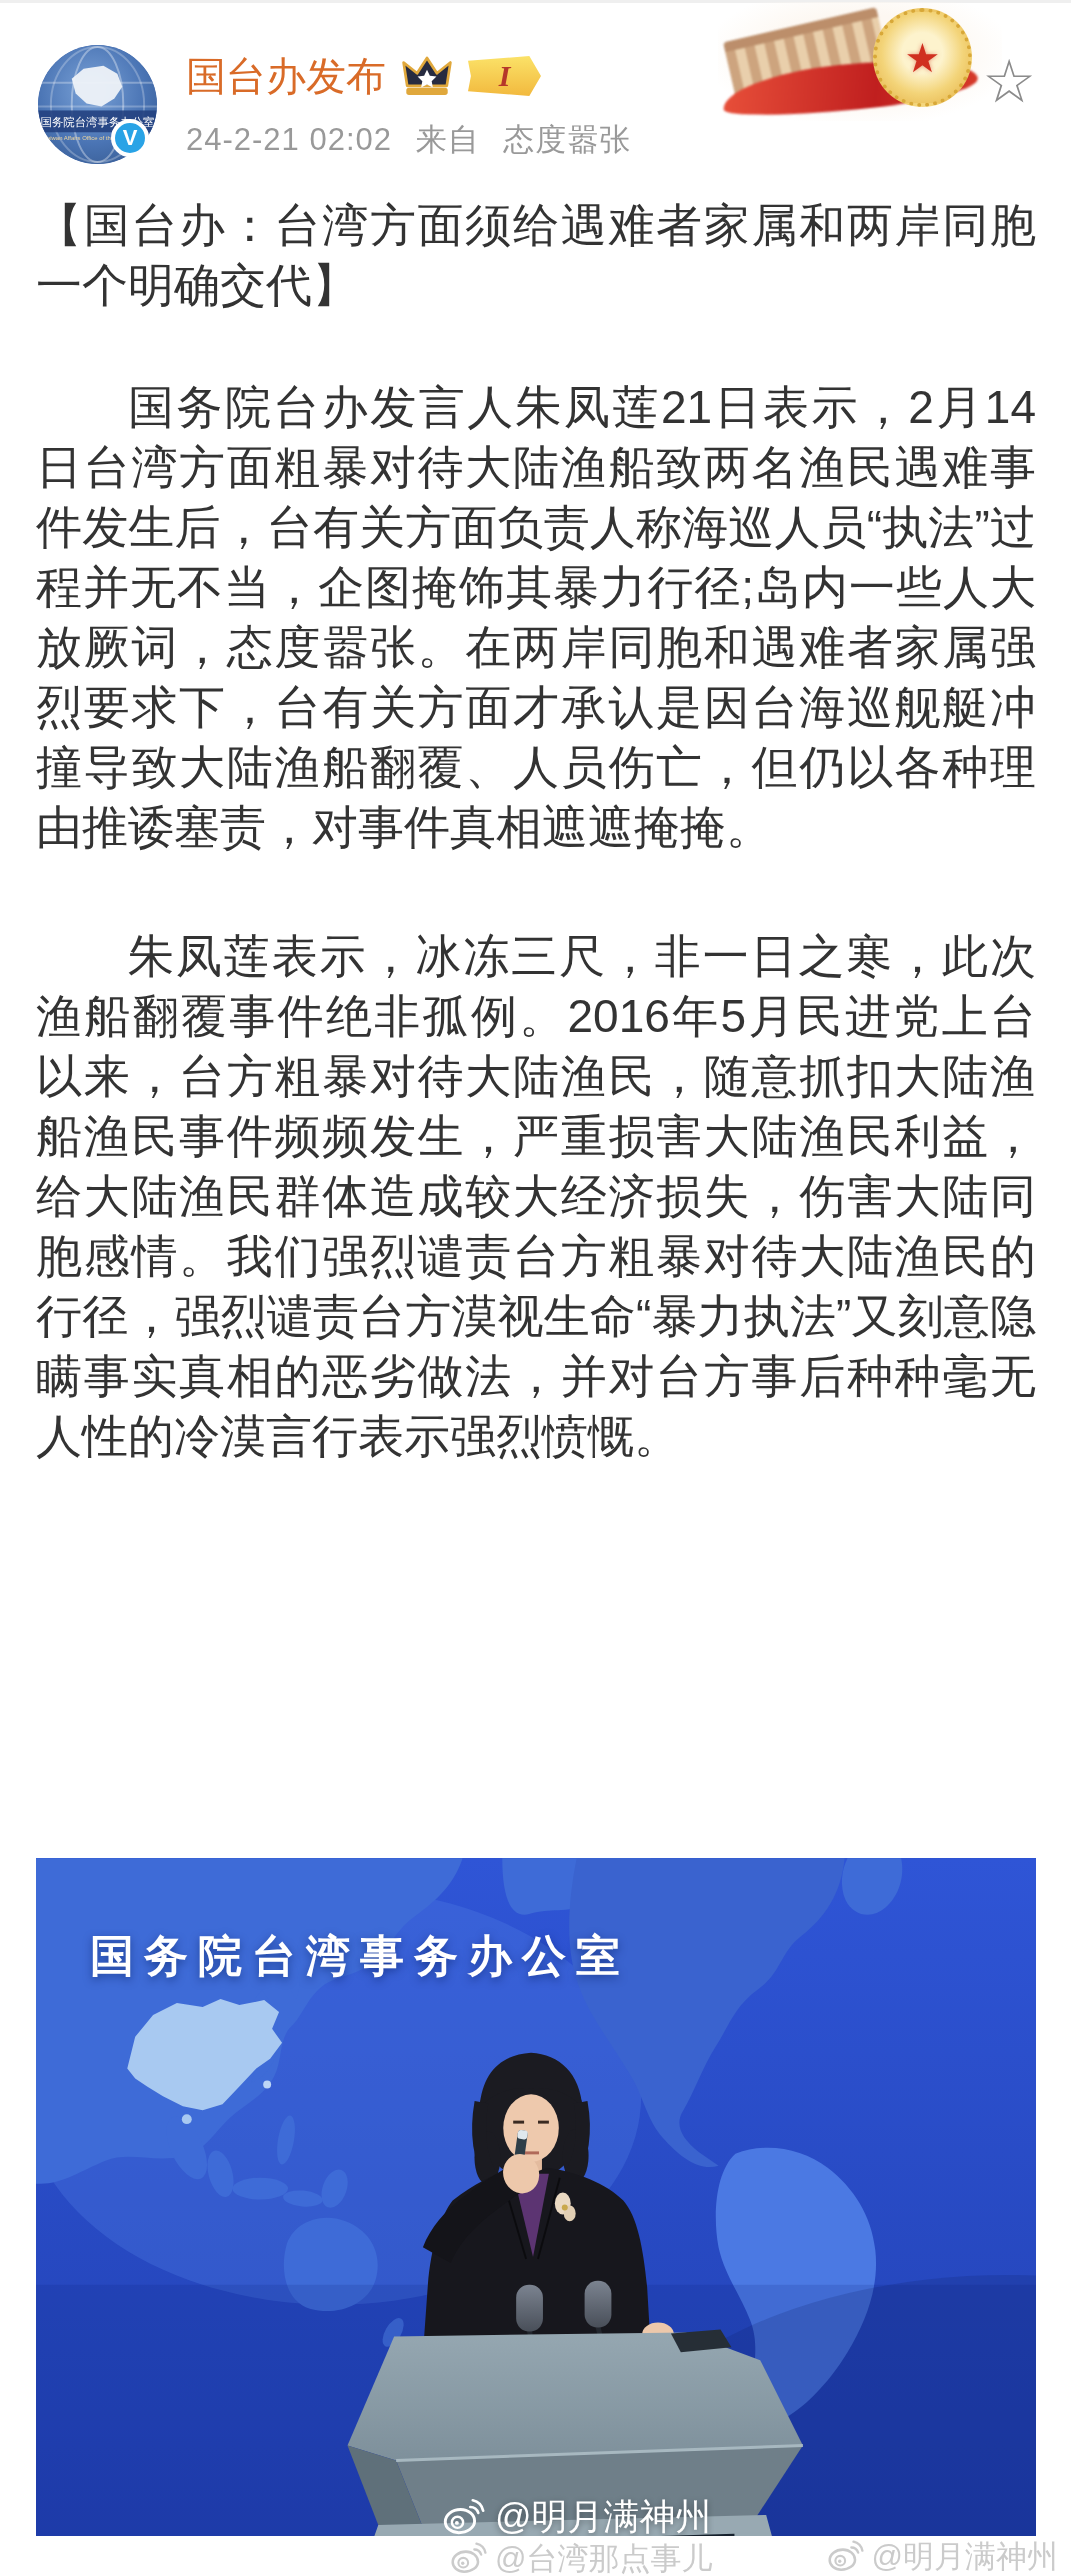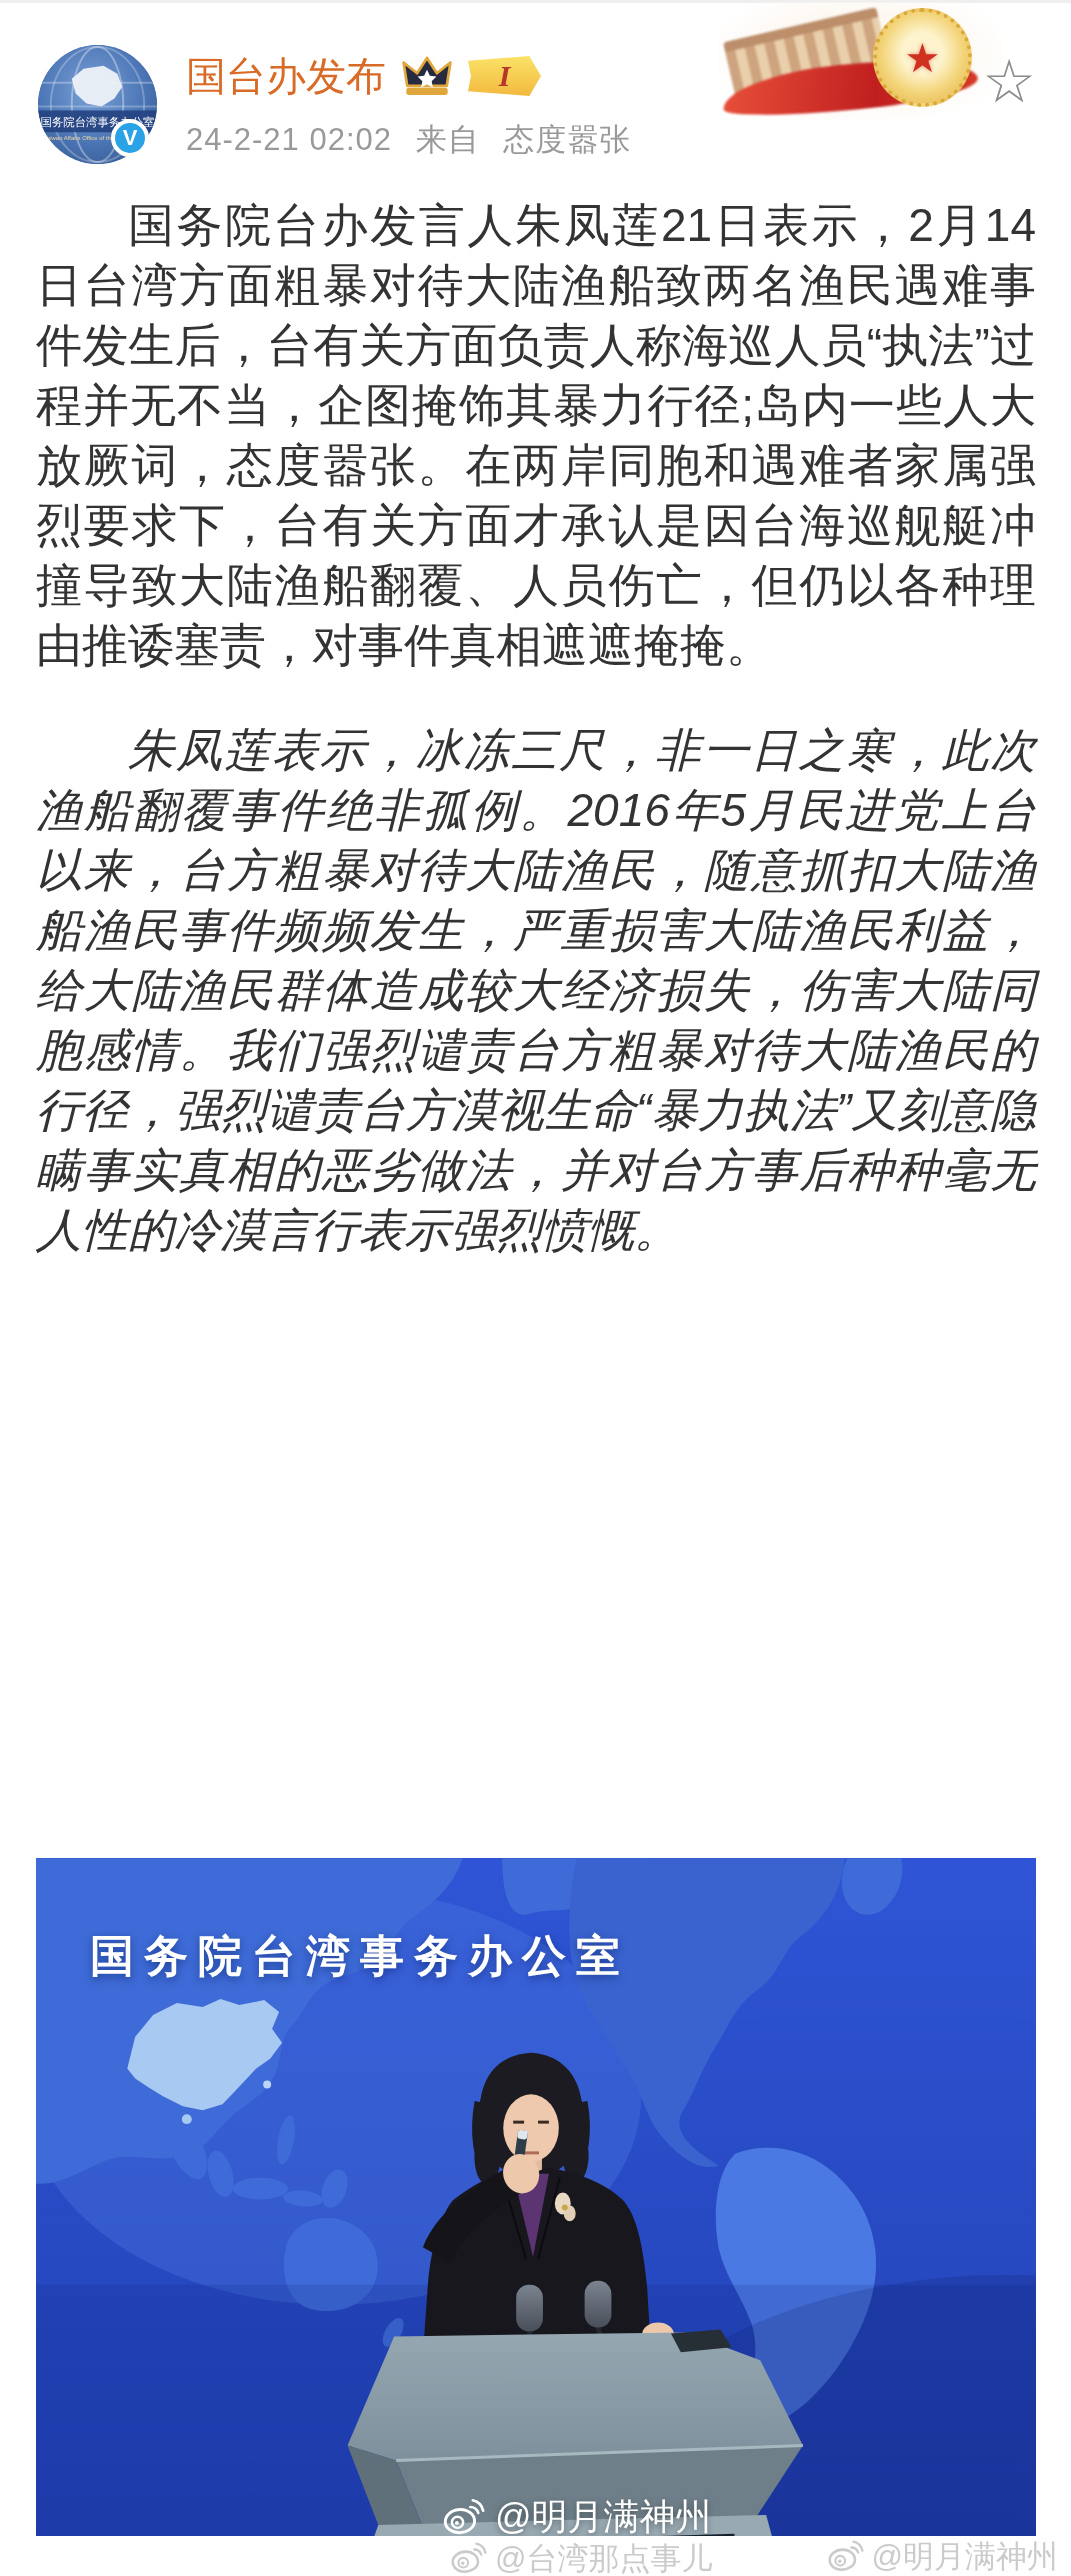--- a/index.html
+++ b/index.html
@@ -40,21 +40,21 @@
     background:radial-gradient(circle at 50% 45%,#fdf3cd 30%,#f3d479 60%,#e3ae42 100%);
     border:4px dotted #d8a838;box-sizing:border-box;filter:blur(0.4px);
     display:flex;align-items:center;justify-content:center;}
   .banner .medal .star{color:#d03020;font-size:40px;line-height:1;text-shadow:0 0 4px rgba(208,48,32,.5);}
 
   
   .content{position:absolute;left:36px;top:195px;width:1000px;
     font-size:46px;line-height:60px;color:#333;text-align:justify;word-break:break-all;}
   .post-title{margin:0 0 62px 0;font-weight:normal;font-size:46px;line-height:60px;}
   .content p{margin:0;text-indent:2em;}
-  .content p + p{margin-top:45px;font-style:italic;}
+  .content p + p{margin-top:69px;}
 
   
   .photo{position:absolute;left:36px;top:1858px;width:1000px;height:678px;overflow:hidden;background:#2a4cc8;}
   .photo svg.scene{position:absolute;left:0;top:0;width:1000px;height:685px;}
   .photo-caption{position:absolute;left:54px;top:69px;font-size:44px;font-weight:bold;color:#fff;
     letter-spacing:10px;text-shadow:0 3px 8px rgba(0,25,90,.5);white-space:nowrap;}
   .photo-wm{position:absolute;left:405px;top:635px;display:flex;align-items:center;gap:10px;
     color:#fff;font-size:36px;text-shadow:0 2px 6px rgba(0,0,0,.4);}
 
   
@@ -111,20 +111,21 @@
   <div class="building"></div>
   <div class="flag"></div>
   <div class="medal">
     <span class="star">★</span>
   </div>
 </div>
 
 <span class="fav-star">☆</span>
 
 <div class="content">
+  <h2 class="post-title">【国台办：台湾方面须给遇难者家属和两岸同胞一个明确交代】</h2>
   <p>国务院台办发言人朱凤莲21日表示，2月14日台湾方面粗暴对待大陆渔船致两名渔民遇难事件发生后，台有关方面负责人称海巡人员“执法”过程并无不当，企图掩饰其暴力行径;岛内一些人大放厥词，态度嚣张。在两岸同胞和遇难者家属强烈要求下，台有关方面才承认是因台海巡舰艇冲撞导致大陆渔船翻覆、人员伤亡，但仍以各种理由推诿塞责，对事件真相遮遮掩掩。</p>
   <p>朱凤莲表示，冰冻三尺，非一日之寒，此次渔船翻覆事件绝非孤例。2016年5月民进党上台以来，台方粗暴对待大陆渔民，随意抓扣大陆渔船渔民事件频频发生，严重损害大陆渔民利益，给大陆渔民群体造成较大经济损失，伤害大陆同胞感情。我们强烈谴责台方粗暴对待大陆渔民的行径，强烈谴责台方漠视生命“暴力执法”又刻意隐瞒事实真相的恶劣做法，并对台方事后种种毫无人性的冷漠言行表示强烈愤慨。</p>
 </div>
 
 <div class="photo">
   <svg class="scene" viewBox="0 0 1008 690">
     <defs>
       <linearGradient id="gbg" x1="0" y1="0" x2="0" y2="1">
         <stop offset="0" stop-color="#2f55d6"></stop>
           <stop offset="1" stop-color="#2140b2"></stop>

